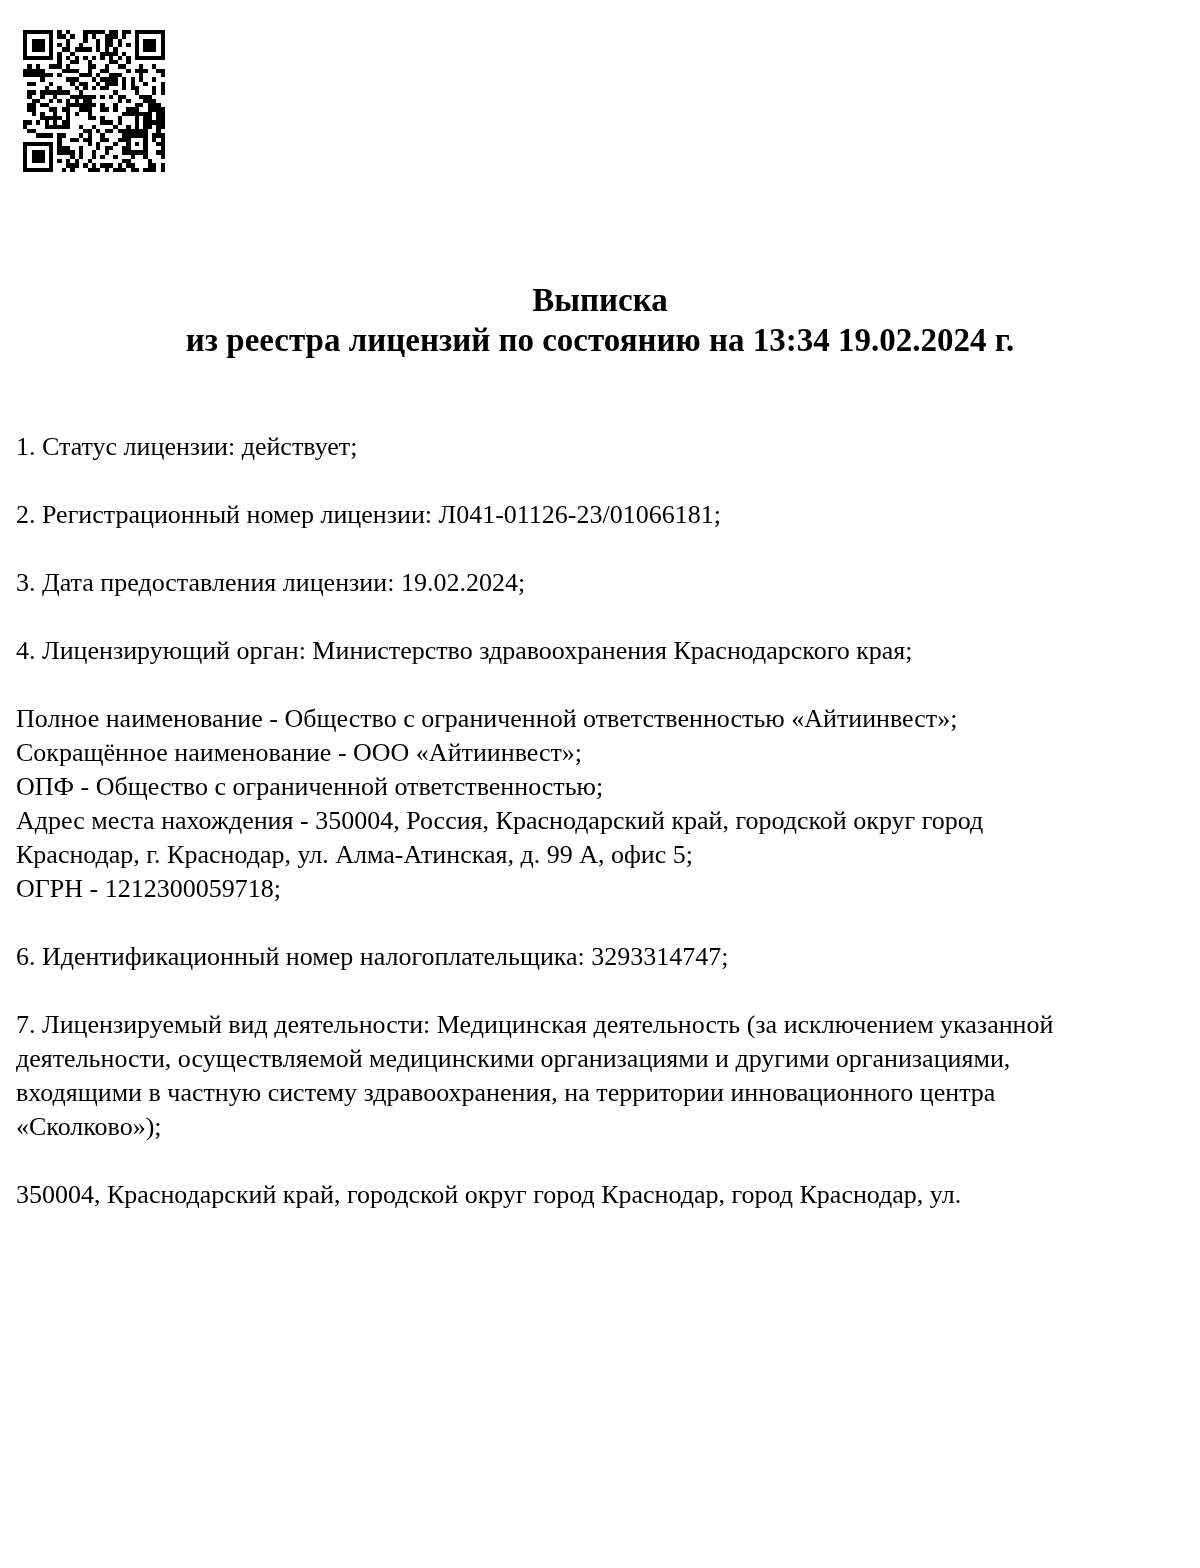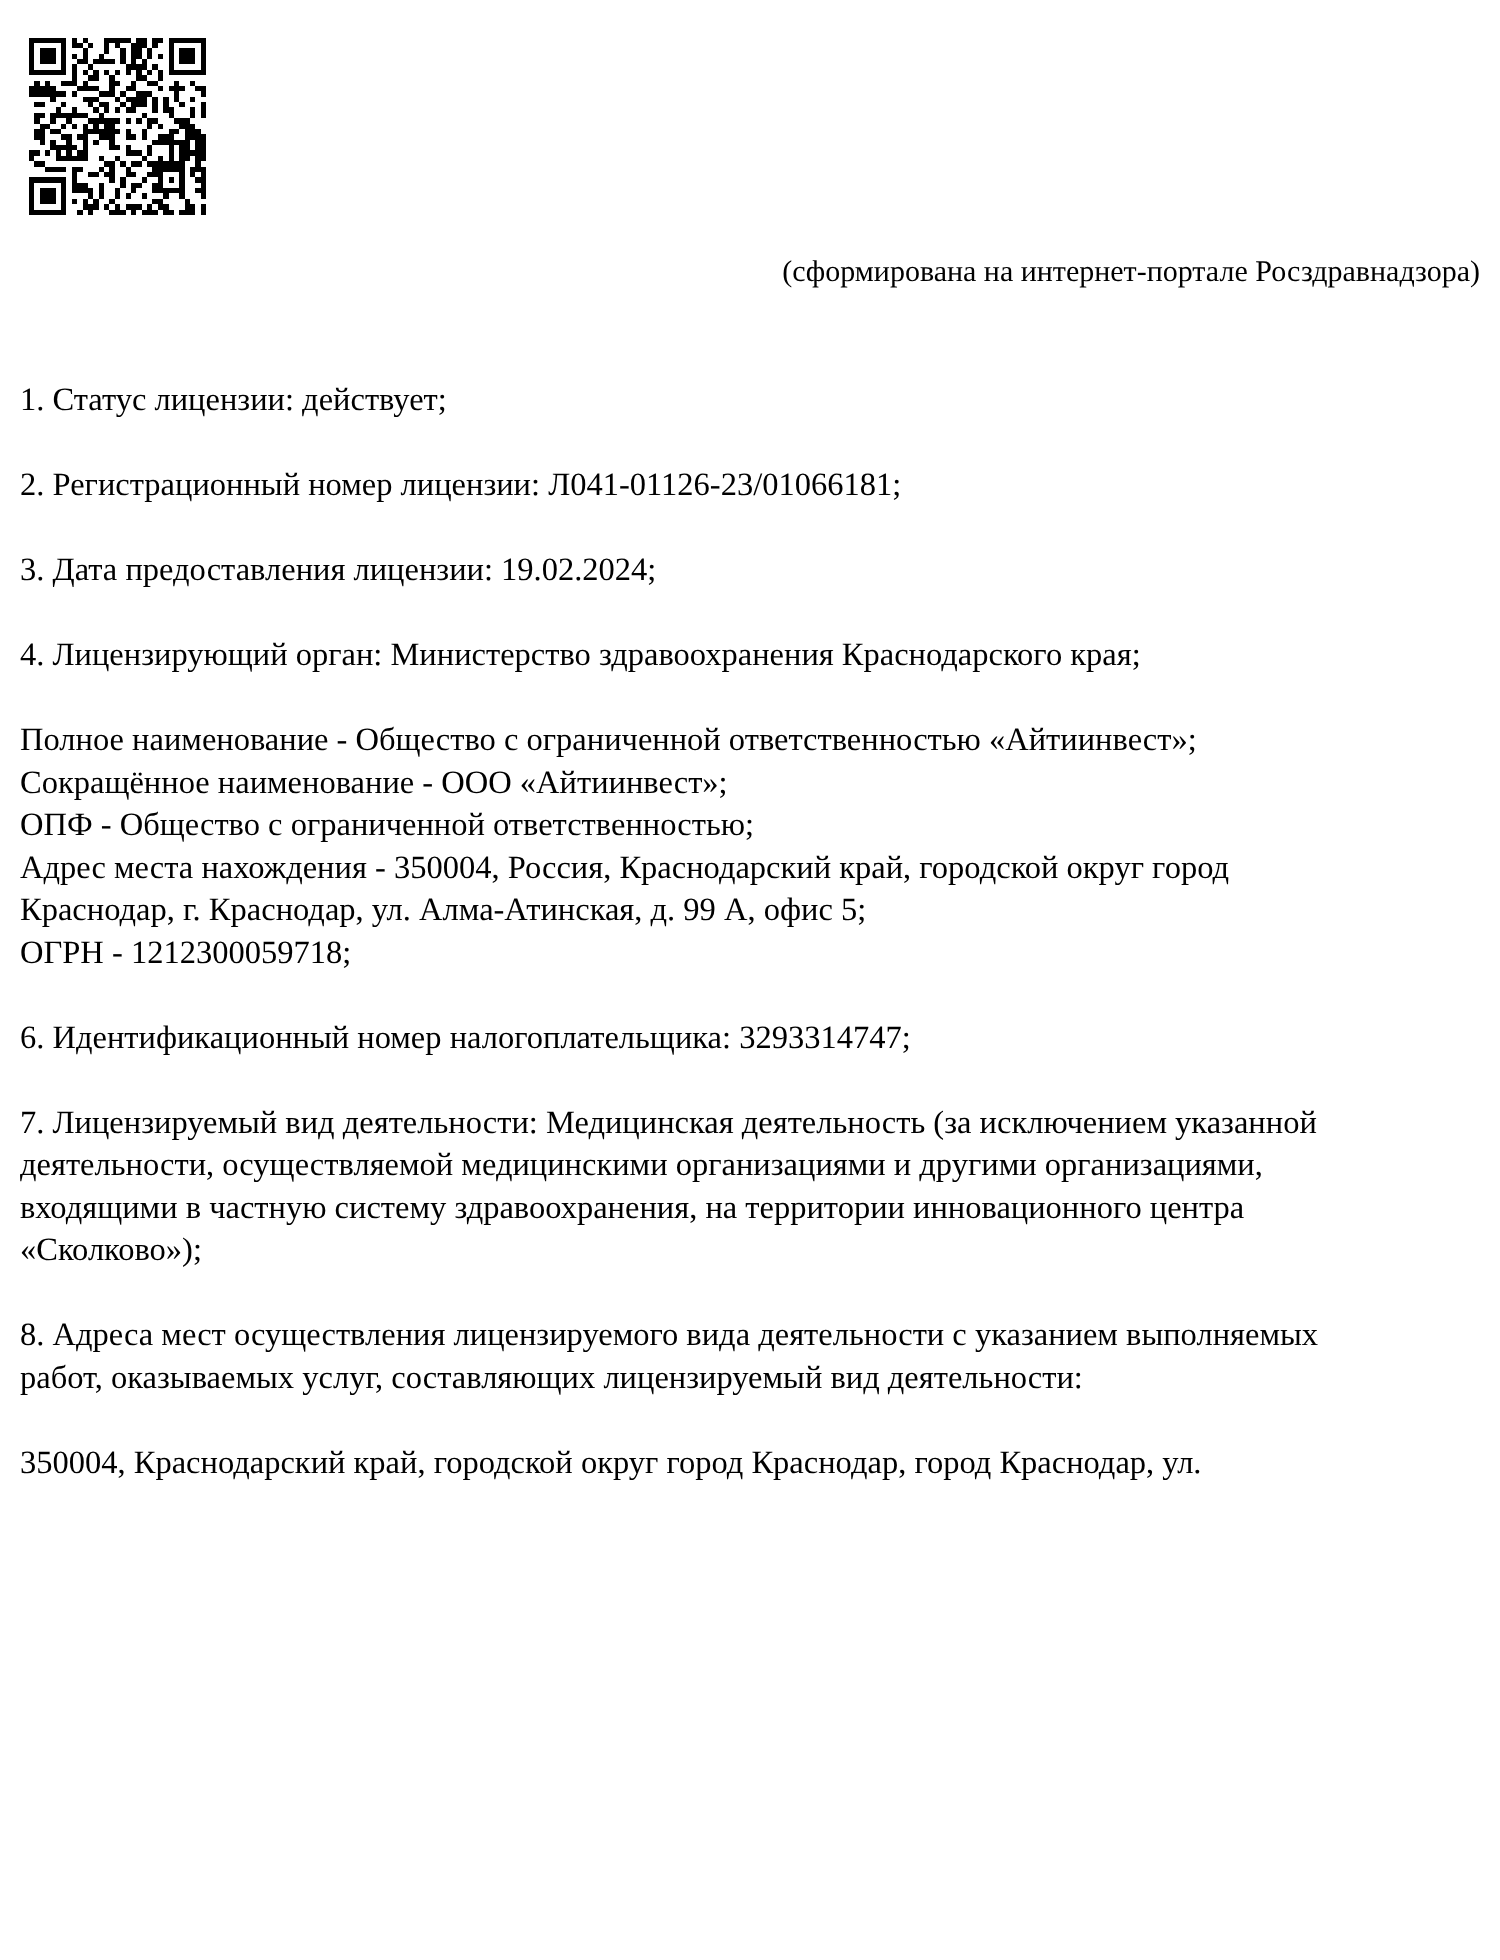--- a/index.html
+++ b/index.html
@@ -568,37 +568,36 @@
         <rect x="23" y="32" width="1" height="1"></rect>
         <rect x="25" y="32" width="1" height="1"></rect>
         <rect x="26" y="32" width="1" height="1"></rect>
         <rect x="28" y="32" width="1" height="1"></rect>
         <rect x="29" y="32" width="1" height="1"></rect>
         <rect x="30" y="32" width="1" height="1"></rect>
         <rect x="32" y="32" width="1" height="1"></rect>
       </svg>
   </div>
 
+  <h1 class="title">Выписка
+из реестра лицензий по состоянию на 13:34 19.02.2024 г.</h1>
 
-  <div class="subtitle">(сформирована на интернет-портале Росздравнадзора)</div>
 
   <div class="doc-body">
     <p class="para">1. Статус лицензии: действует;</p>
     <p class="para">2. Регистрационный номер лицензии: Л041-01126-23/01066181;</p>
     <p class="para">3. Дата предоставления лицензии: 19.02.2024;</p>
     <p class="para">4. Лицензирующий орган: Министерство здравоохранения Краснодарского края;</p>
     <p class="para">Полное наименование - Общество с ограниченной ответственностью «Айтиинвест»;
 Сокращённое наименование - ООО «Айтиинвест»;
 ОПФ - Общество с ограниченной ответственностью;
 Адрес места нахождения - 350004, Россия, Краснодарский край, городской округ город
 Краснодар, г. Краснодар, ул. Алма-Атинская, д. 99 А, офис 5;
 ОГРН - 1212300059718;</p>
     <p class="para">6. Идентификационный номер налогоплательщика: 3293314747;</p>
     <p class="para">7. Лицензируемый вид деятельности: Медицинская деятельность (за исключением указанной
 деятельности, осуществляемой медицинскими организациями и другими организациями,
 входящими в частную систему здравоохранения, на территории инновационного центра
 «Сколково»);</p>
-    <p class="para">8. Адреса мест осуществления лицензируемого вида деятельности с указанием выполняемых
-работ, оказываемых услуг, составляющих лицензируемый вид деятельности:</p>
     <p class="para">350004, Краснодарский край, городской округ город Краснодар, город Краснодар, ул.</p>
   </div>
 
 </div>
 
 </body></html>

